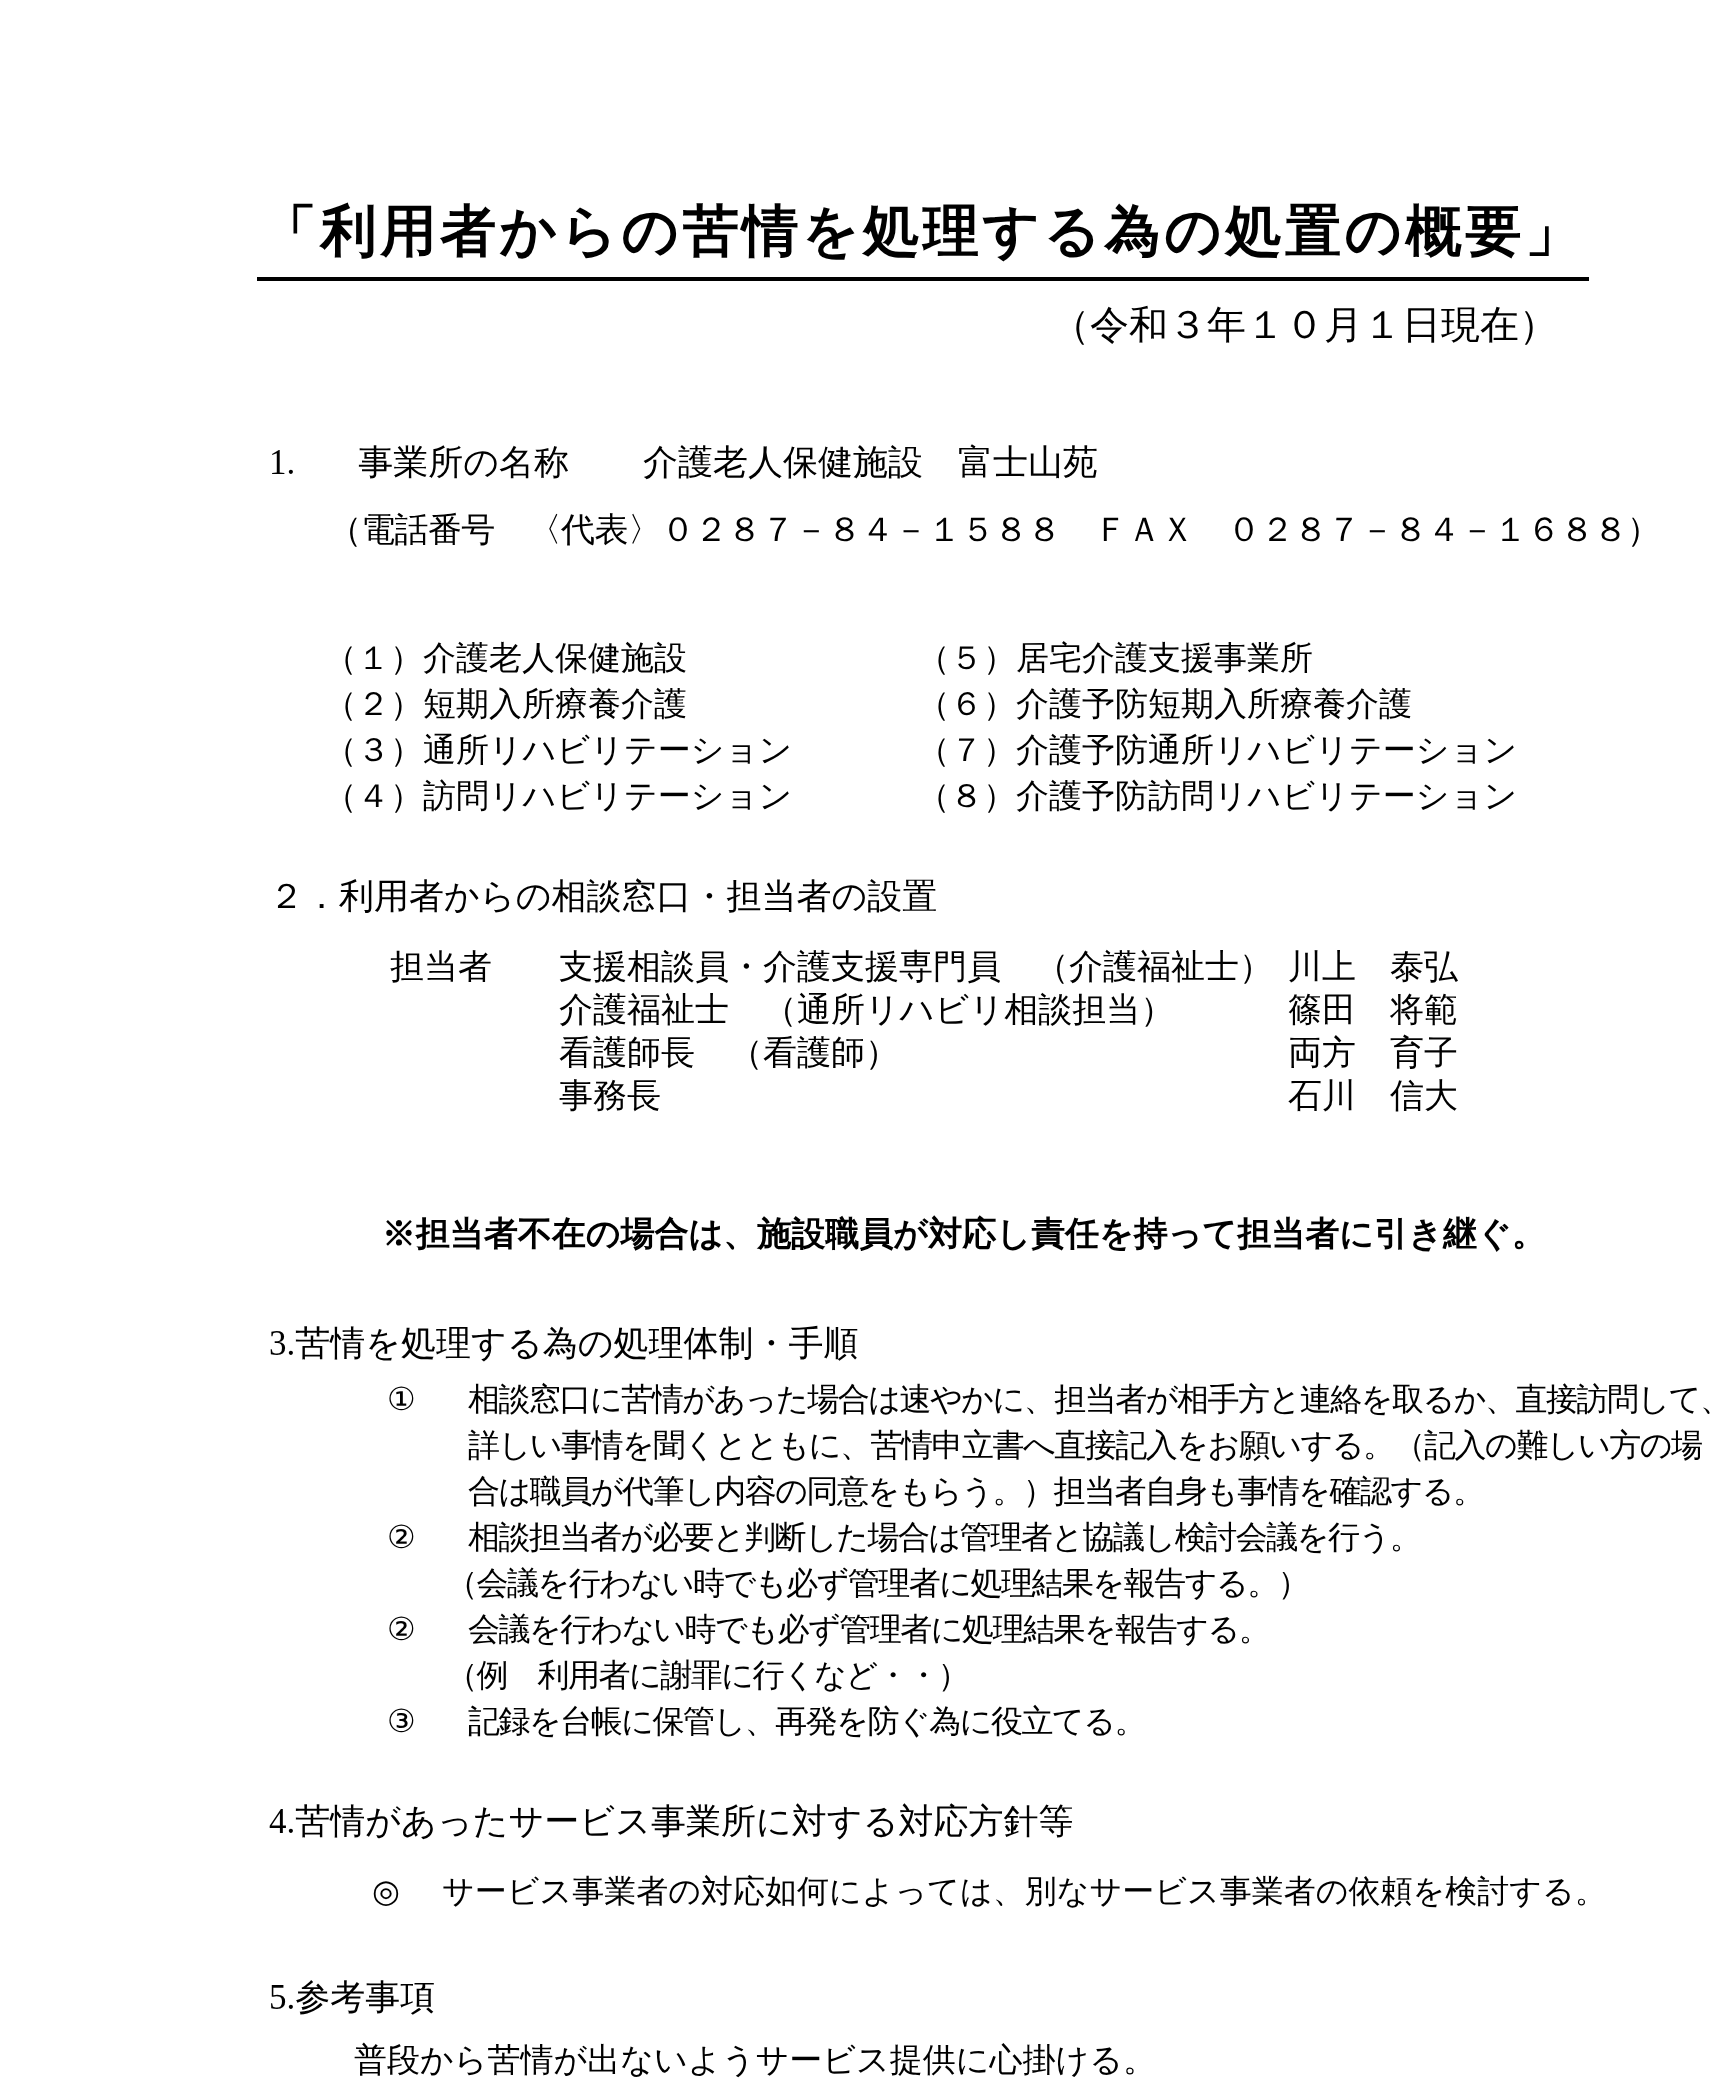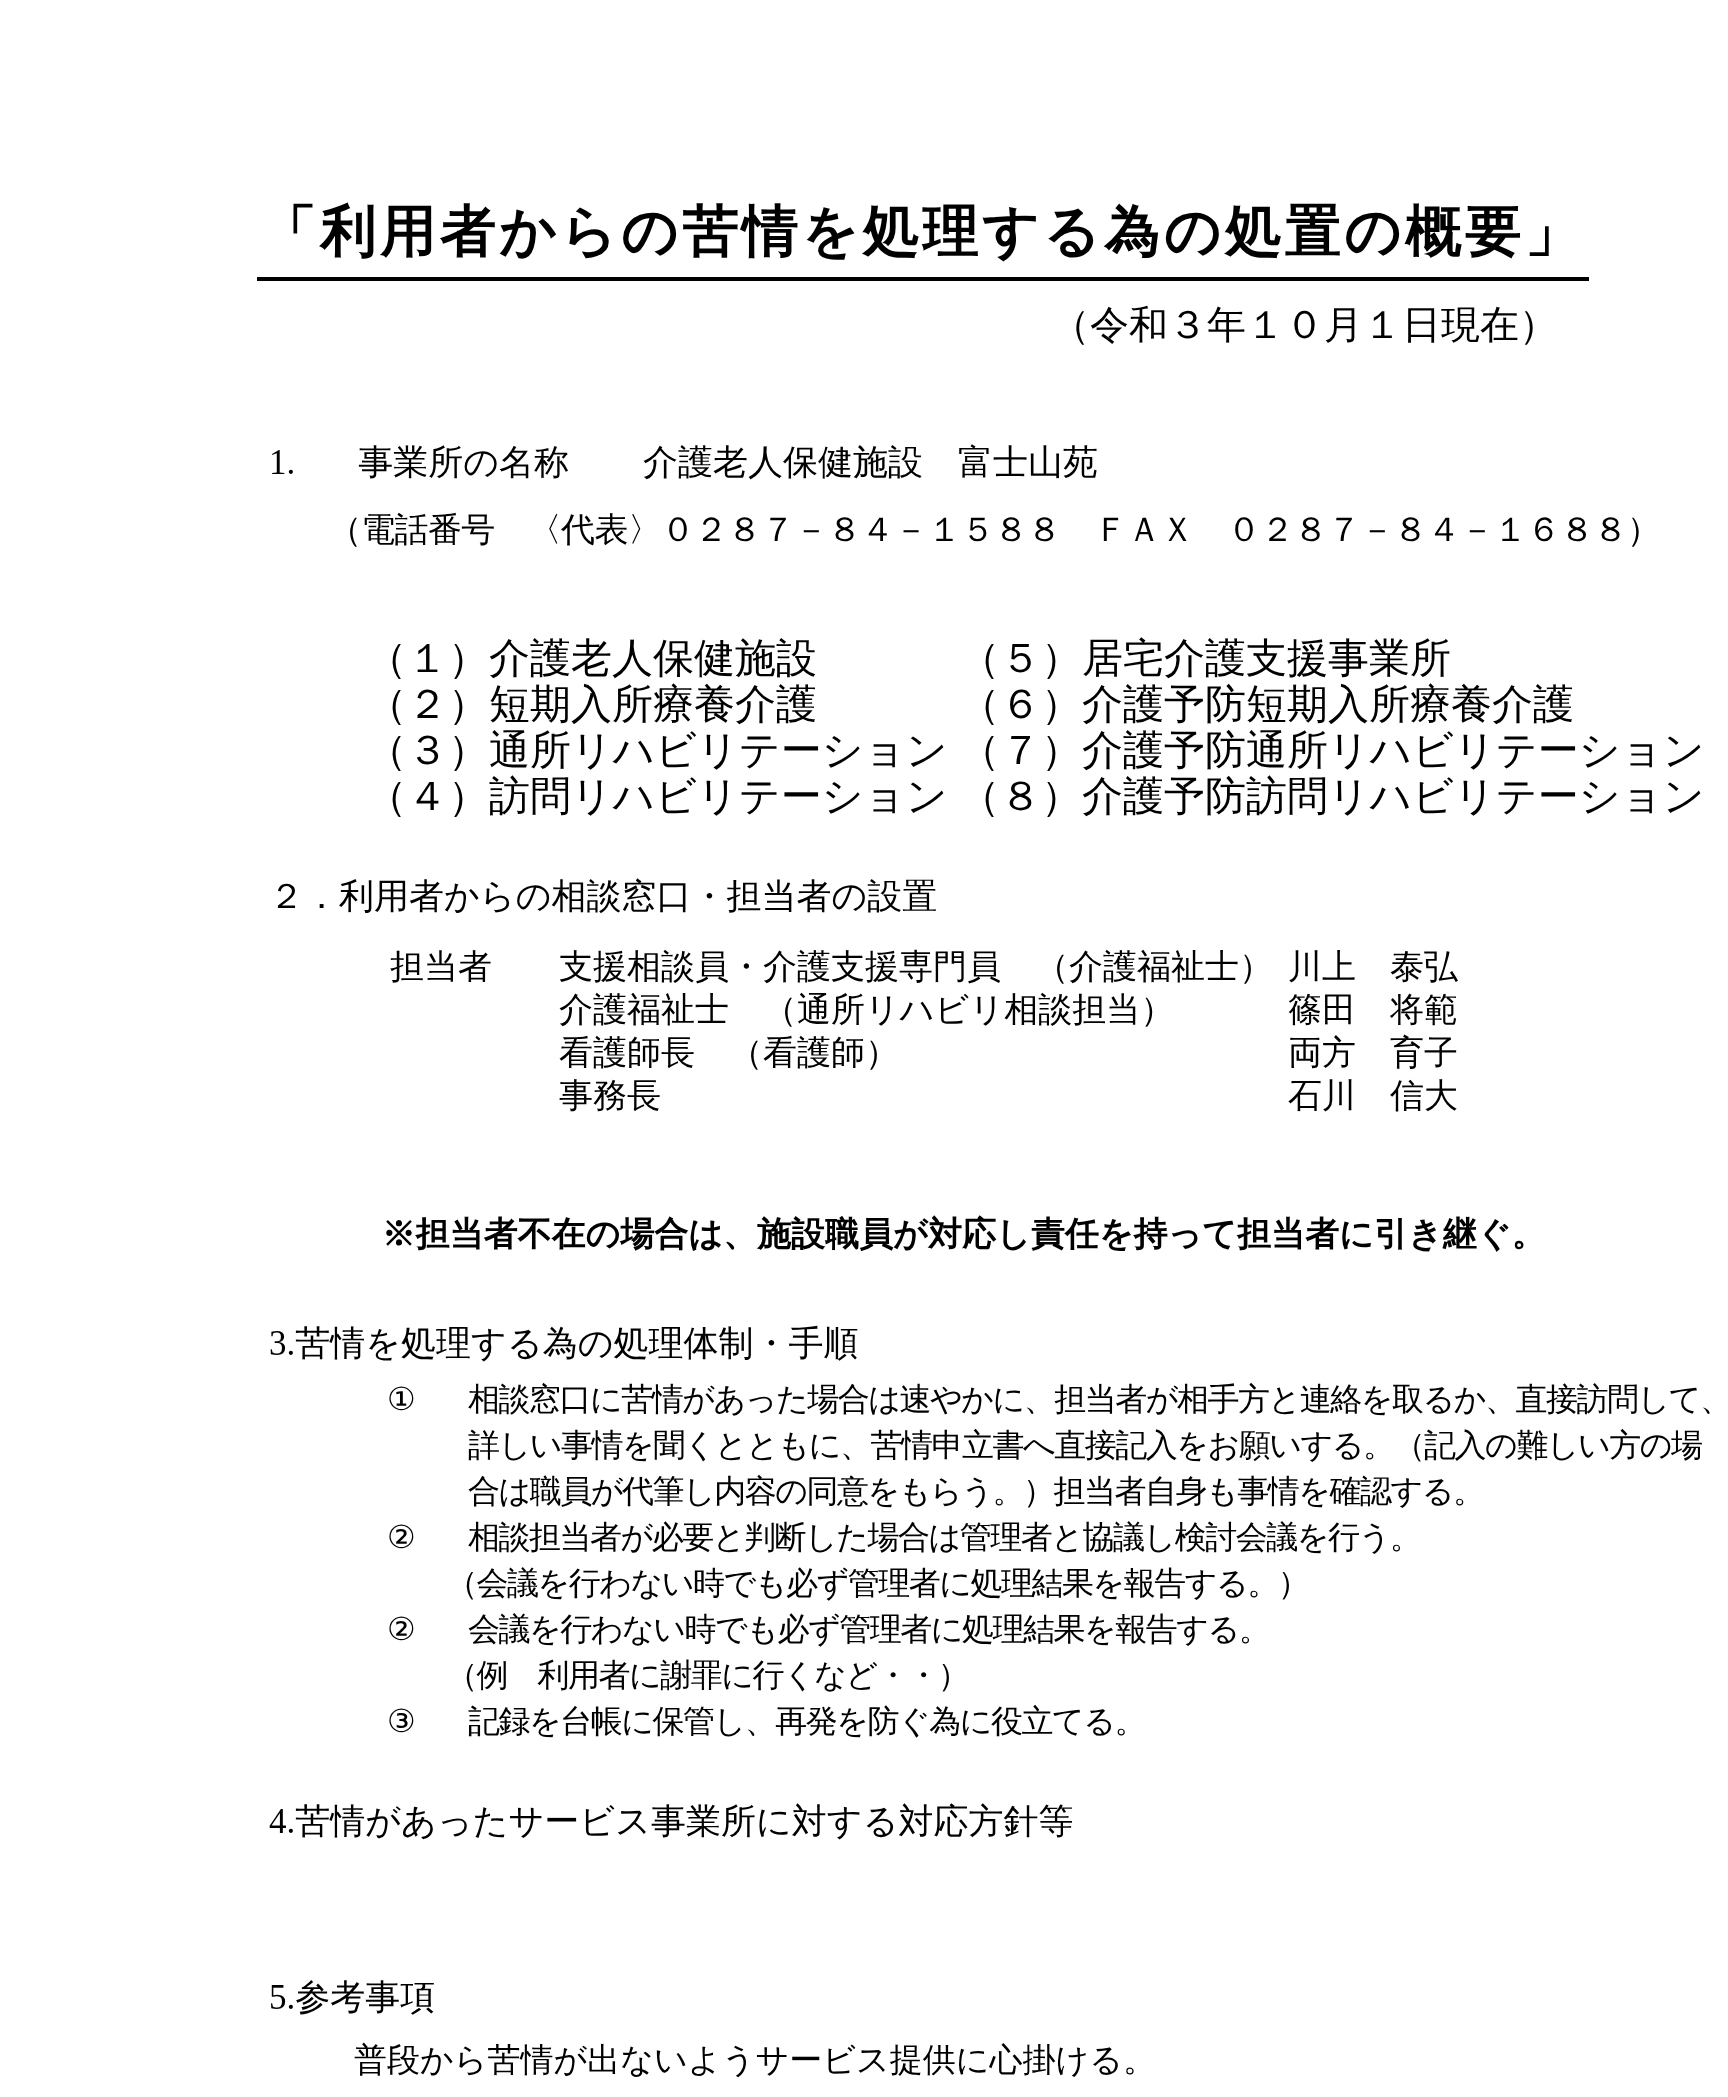--- a/index.html
+++ b/index.html
@@ -35,21 +35,21 @@
   .sec1-label{margin-left:63px;}
   .sec1-facility{margin-left:74px;}
   .gap-1{}
 
   .sec1-heading{top:441px;left:269px;}
   .phone-line{top:508px;left:328px;font-size:34px;letter-spacing:-0.7px;line-height:43px;}
 
   
   .services-left{top:635px;left:324px;}
   .services-right{top:635px;left:917px;}
-  .service-item{font-size:41px;line-height:46px;height:46px;margin-left:42px;}
+  .service-item{font-size:33px;line-height:46px;height:46px;}
 
   .sec2-heading{top:875px;left:269px;}
 
   
   .contacts{top:945px;left:390px;font-size:34px;}
   .contact-row{display:flex;line-height:43px;height:43px;white-space:nowrap;}
   .c-label{width:169px;flex:0 0 auto;}
   .c-title{width:729px;flex:0 0 auto;}
   .c-name{flex:0 0 auto;}
 
@@ -164,20 +164,23 @@
       <div class="p-text">
         <div class="p-line">記録を台帳に保管し、再発を防ぐ為に役立てる。</div>
       </div>
     </div>
   </div>
 
   <div class="abs sec-heading sec4-heading">
     <span class="sec-num">4.</span><span class="gap-1">苦情があったサービス事業所に対する対応方針等</span>
   </div>
 
+  <div class="abs sec4-body">
+    <span class="s4-marker">◎</span><span>サービス事業者の対応如何によっては、別なサービス事業者の依頼を検討する。</span>
+  </div>
 
   <div class="abs sec-heading sec5-heading">
     <span class="sec-num">5.</span><span class="gap-1">参考事項</span>
   </div>
 
   <div class="abs sec5-body">普段から苦情が出ないようサービス提供に心掛ける。</div>
 
 </div>
 
 

